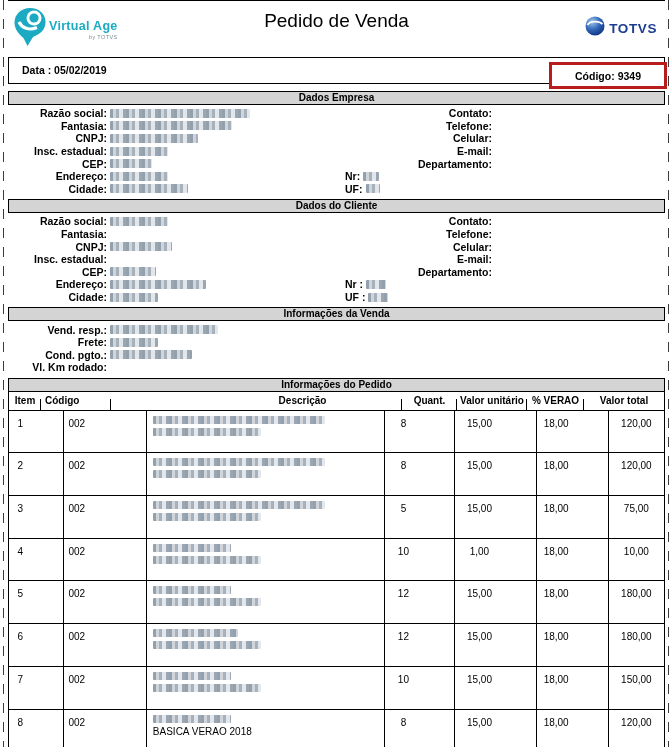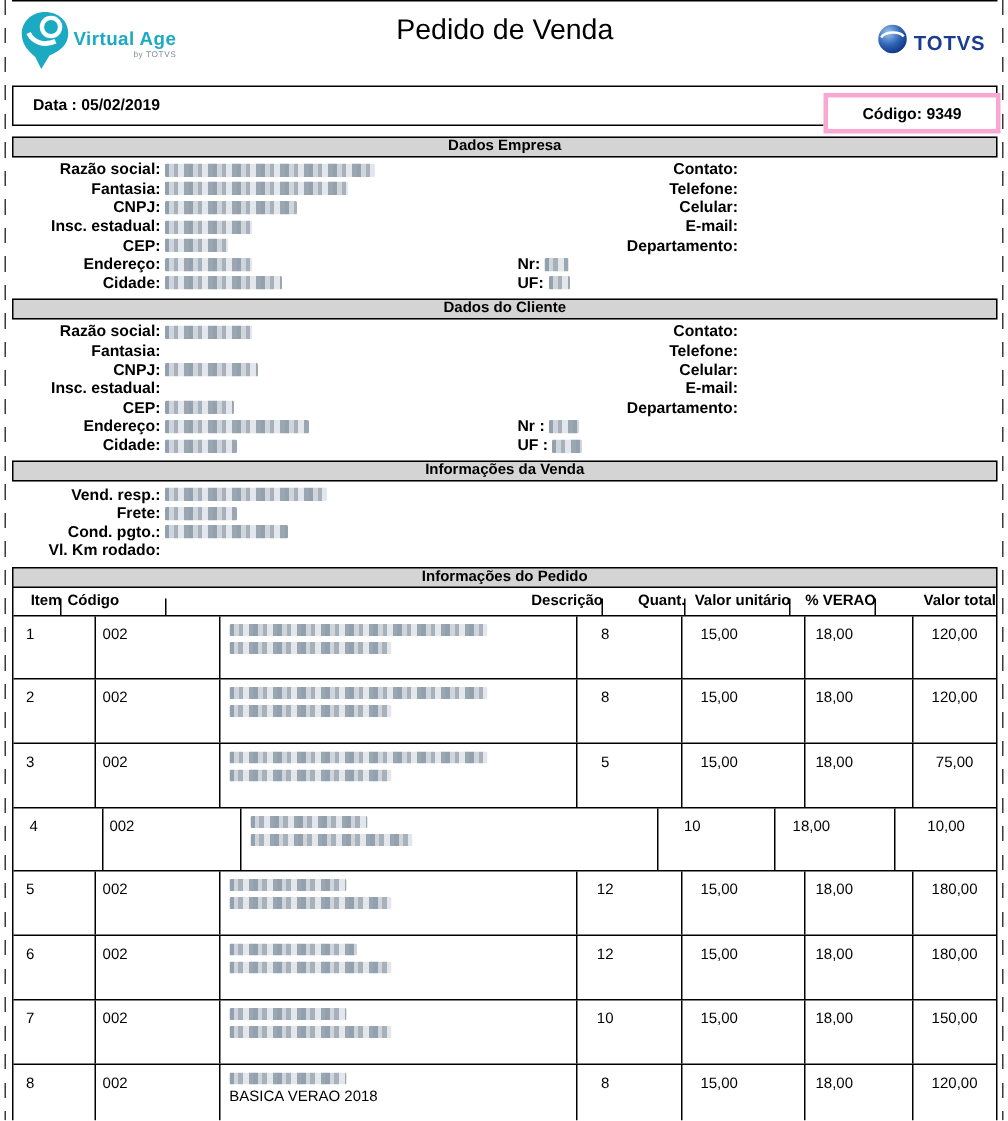--- a/index.html
+++ b/index.html
@@ -18,21 +18,21 @@
   .va-name{font-size:12.5px;font-weight:bold;letter-spacing:.3px;color:#1caac3;}
   .va-by{font-size:5.5px;color:#7d8f96;text-align:right;margin-top:1px;letter-spacing:.4px;}
   .title{position:absolute;left:0;right:0;top:9px;text-align:center;font-size:19px;}
   .totvs{position:absolute;right:8px;top:15px;display:flex;align-items:center;}
   .totvs-name{margin-left:4px;font-size:13.5px;font-weight:bold;letter-spacing:.6px;color:#1b3d91;}
 
   
   .daterow{position:relative;height:25px;border:1px solid #000;line-height:25px;
            padding-left:13px;font-size:10.5px;font-weight:bold;margin-bottom:7px;}
   .code-box{position:absolute;right:-3px;top:4px;width:112px;height:21px;background:#fff;
-            border:3px solid #f9a8d4;display:flex;align-items:center;justify-content:center;
+            border:3px solid #b91c1c;display:flex;align-items:center;justify-content:center;
             gap:3px;line-height:normal;z-index:2;}
 
   
   .secbar{height:12px;line-height:12px;border:1px solid #000;background:#d4d4d4;
           text-align:center;font-size:10px;font-weight:bold;}
   .fields{position:relative;padding-top:2px;margin-bottom:4px;font-size:10.5px;}
   .fline{position:relative;height:12.6px;display:flex;align-items:center;}
   .lab{display:inline-block;width:99px;padding-right:3px;text-align:right;
        font-weight:bold;white-space:nowrap;flex:none;}
   .rlab{position:absolute;left:404px;width:80px;text-align:right;font-weight:bold;white-space:nowrap;}
@@ -42,21 +42,21 @@
   
   .rx{display:inline-block;height:9px;border-radius:1px;vertical-align:middle;
       background-image:
         repeating-linear-gradient(90deg,#93a0ae 0 3px,#cfd5db 3px 6px,#a7b1bc 6px 9px,#e3e6ea 9px 13px,#9aa6b2 13px 16px),
         repeating-linear-gradient(0deg,rgba(255,255,255,0) 0 3px,rgba(255,255,255,.55) 3px 5px);}
   .rxb{display:block;height:8px;}
 
   
   .ptable{border-left:1px solid #000;border-right:1px solid #000;font-size:10px;}
   .thead{display:flex;height:18px;border-bottom:1px solid #000;font-weight:bold;}
-  .th{position:relative;box-sizing:border-box;line-height:17px;text-align:right;}
+  .th{position:relative;box-sizing:border-box;line-height:17px;text-align:center;}
   .th + .th::before{content:"";position:absolute;left:-1px;bottom:0;height:11px;border-left:1px solid #000;}
   .tr{display:flex;height:41.7px;border-bottom:1px solid #000;}
   .td{box-sizing:border-box;padding-top:7px;text-align:center;}
   .td + .td{border-left:1px solid #000;margin-left:32px;}
   .c1{width:32px;} .c2{width:70px;} .c3{width:291px;} .c4{width:55px;}
   .c5{width:70px;} .c6{width:57px;} .c7{width:80px;}
   .th.c2{text-align:left;padding-left:4px;}
   .th.c3{padding-left:92px;}
   .td.c2{text-align:left;padding-left:4px;}
   .td.c3{text-align:left;padding:5px 0 0 6px;}
@@ -274,20 +274,21 @@
       </div>
 
       <div class="tr">
         <div class="td c1">4</div>
         <div class="td c2">002</div>
         <div class="td c3">
           <span class="rx rxb" style="width:78px"></span>
           <span class="rx rxb dgap" style="width:108px"></span>
         </div>
         <div class="td c4">10</div>
+        <div class="td c5">1,00</div>
         <div class="td c6">18,00</div>
         <div class="td c7">10,00</div>
       </div>
 
       <div class="tr">
         <div class="td c1">5</div>
         <div class="td c2">002</div>
         <div class="td c3">
           <span class="rx rxb" style="width:78px"></span>
           <span class="rx rxb dgap" style="width:108px"></span>

